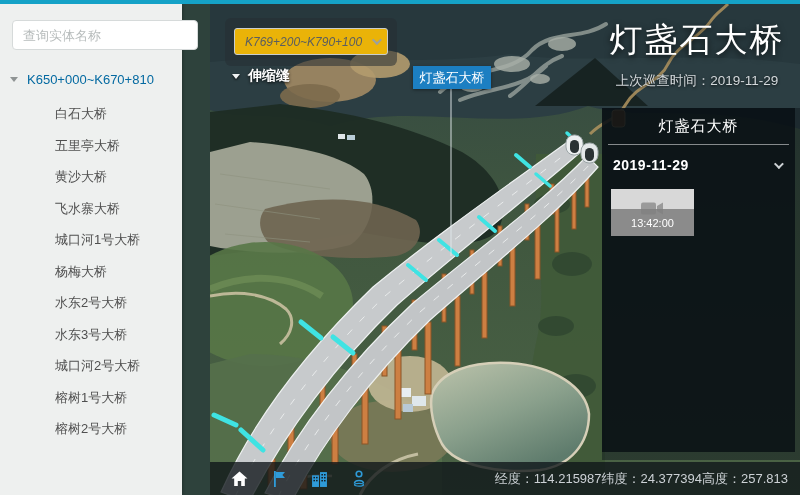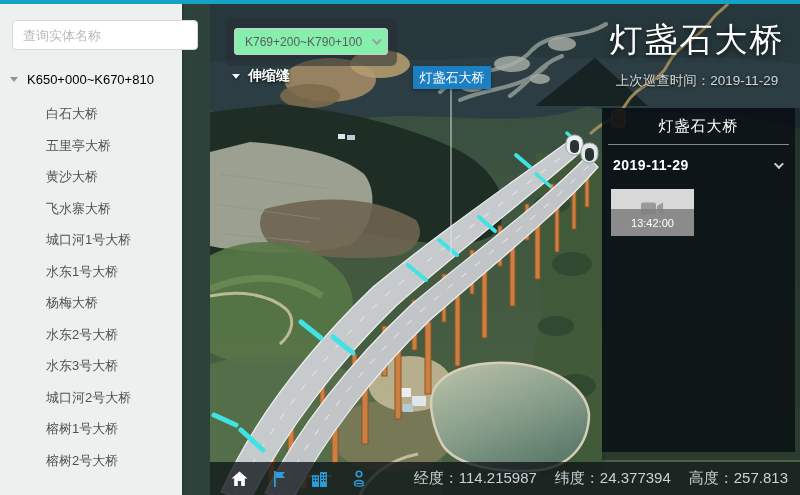--- a/index.html
+++ b/index.html
@@ -11,38 +11,38 @@
   .topbar { position:absolute; left:0; top:0; width:800px; height:4px; background:#15a2c7; z-index:30; }
 
   
   .sidebar { position:absolute; left:0; top:4px; width:182px; height:491px;
     background:#eef0ef; z-index:20; box-shadow:1px 0 3px rgba(0,0,0,.25); }
   .search-wrap { position:absolute; left:12px; top:16px; width:186px; }
   .search-input { width:186px; height:30px; border:1px solid #d6dada; border-radius:4px;
     background:#fff; padding:0 10px; font-size:13px; color:#444; outline:none; }
   .search-input::placeholder { color:#b7bcbc; }
   .tree { position:absolute; left:0; top:60px; width:210px; }
-  .tree-row { display:flex; align-items:center; height:30px; font-size:13px; color:#000000; cursor:pointer; }
+  .tree-row { display:flex; align-items:center; height:30px; font-size:13px; color:#0369a1; cursor:pointer; }
   .tree-row.root { padding-left:10px; }
   .tree-row.group { padding-left:28px; }
   .caret { width:0; height:0; border-left:4px solid transparent; border-right:4px solid transparent;
     border-top:5px solid #8f9494; margin-right:9px; flex:0 0 auto; }
   .leaves { margin-top:4px; }
-  .leaf { height:31.5px; line-height:31.5px; padding-left:36px; font-size:13px; color:#4f4f4f; cursor:pointer; white-space:nowrap;margin-left:10px; }
+  .leaf { height:31.5px; line-height:31.5px; padding-left:55px; font-size:13px; color:#4f4f4f; cursor:pointer; white-space:nowrap; }
 
   
   .map { position:absolute; left:210px; top:4px; width:590px; height:491px; z-index:1; }
   .map svg { position:absolute; left:0; top:0; }
 
   
   .layer-widget { position:absolute; left:225px; top:18px; width:172px; height:48px;
     background:rgba(38,46,51,.55); border-radius:6px; z-index:12; }
-  .layer-select { position:absolute; left:9px; top:10px; width:154px; height:27px; background:#86efac;
+  .layer-select { position:absolute; left:9px; top:10px; width:154px; height:27px; background:#eab308;
     border:1px solid #c9cdcd; border-radius:3px; display:flex; align-items:center;
-    padding:0 8px 0 10px; font-size:12px; color:#5a5e60; cursor:pointer; }
+    padding:0 8px 0 10px; font-size:12px; color:#5a5e60; cursor:pointer;font-style:italic; }
   .layer-select .val { flex:1 1 auto; white-space:nowrap; overflow:hidden; }
   .chev { width:7px; height:7px; border-right:2px solid #9aa0a2; border-bottom:2px solid #9aa0a2;
     transform:rotate(45deg) translateY(-2px); flex:0 0 auto; }
   .node-row { position:absolute; left:232px; top:67px; display:flex; align-items:center; z-index:12;
     color:#fff; font-size:14px; font-weight:bold; text-shadow:0 1px 3px rgba(0,0,0,.9); cursor:pointer; }
   .node-row .caret-w { width:0;height:0;border-left:4px solid transparent;border-right:4px solid transparent;
     border-top:5px solid #f0f3f3; margin-right:8px; filter:drop-shadow(0 1px 1px rgba(0,0,0,.8)); }
 
   
   .bridge-tag { position:absolute; left:413px; top:66px; width:78px; height:23px; background:#1c7fc2;
@@ -68,22 +68,22 @@
   .thumb-cap { position:absolute; left:0; bottom:0; width:83px; height:27px;
     background:rgba(128,128,128,.88); color:#fff; font-size:11px;
     display:flex; align-items:center; justify-content:center; }
 
   
   .statusbar { position:absolute; left:210px; top:462px; width:590px; height:33px;
     background:rgba(14,20,24,.78); z-index:13; display:flex; align-items:center; }
   .sb-icons { display:flex; align-items:center; gap:0; margin-left:16px; }
   .sb-btn { width:26px; height:26px; display:flex; align-items:center; justify-content:center; cursor:pointer; }
   .sb-btn + .sb-btn { margin-left:14px; }
-  .coords { margin-left:auto; margin-right:12px; display:flex; gap:18px;
-    font-size:15px; color:#ccd1d5; white-space:nowrap; }
+  .coords { margin-left:auto; margin-right:12px; display:flex; 
+    font-size:13px; color:#ccd1d5; white-space:nowrap; }
   .coords b { font-weight:normal; color:#ccd1d5; }
 </style>
 </head>
 <body>
 
 <div id="app">
 
   <div class="topbar"></div>
 
   <div class="map">
@@ -314,21 +314,20 @@
       <div class="tree-row root">
         <span class="caret"></span>
         <span>K650+000~K670+810</span>
       </div>
       <div class="leaves">
         <div class="leaf">白石大桥</div>
         <div class="leaf">五里亭大桥</div>
         <div class="leaf">黄沙大桥</div>
         <div class="leaf">飞水寨大桥</div>
         <div class="leaf">城口河1号大桥</div>
-        <div class="leaf">水东1号大桥</div>
         <div class="leaf">杨梅大桥</div>
         <div class="leaf">水东2号大桥</div>
         <div class="leaf">水东3号大桥</div>
         <div class="leaf">城口河2号大桥</div>
         <div class="leaf">榕树1号大桥</div>
         <div class="leaf">榕树2号大桥</div>
       </div>
     </div>
   </div>
 

